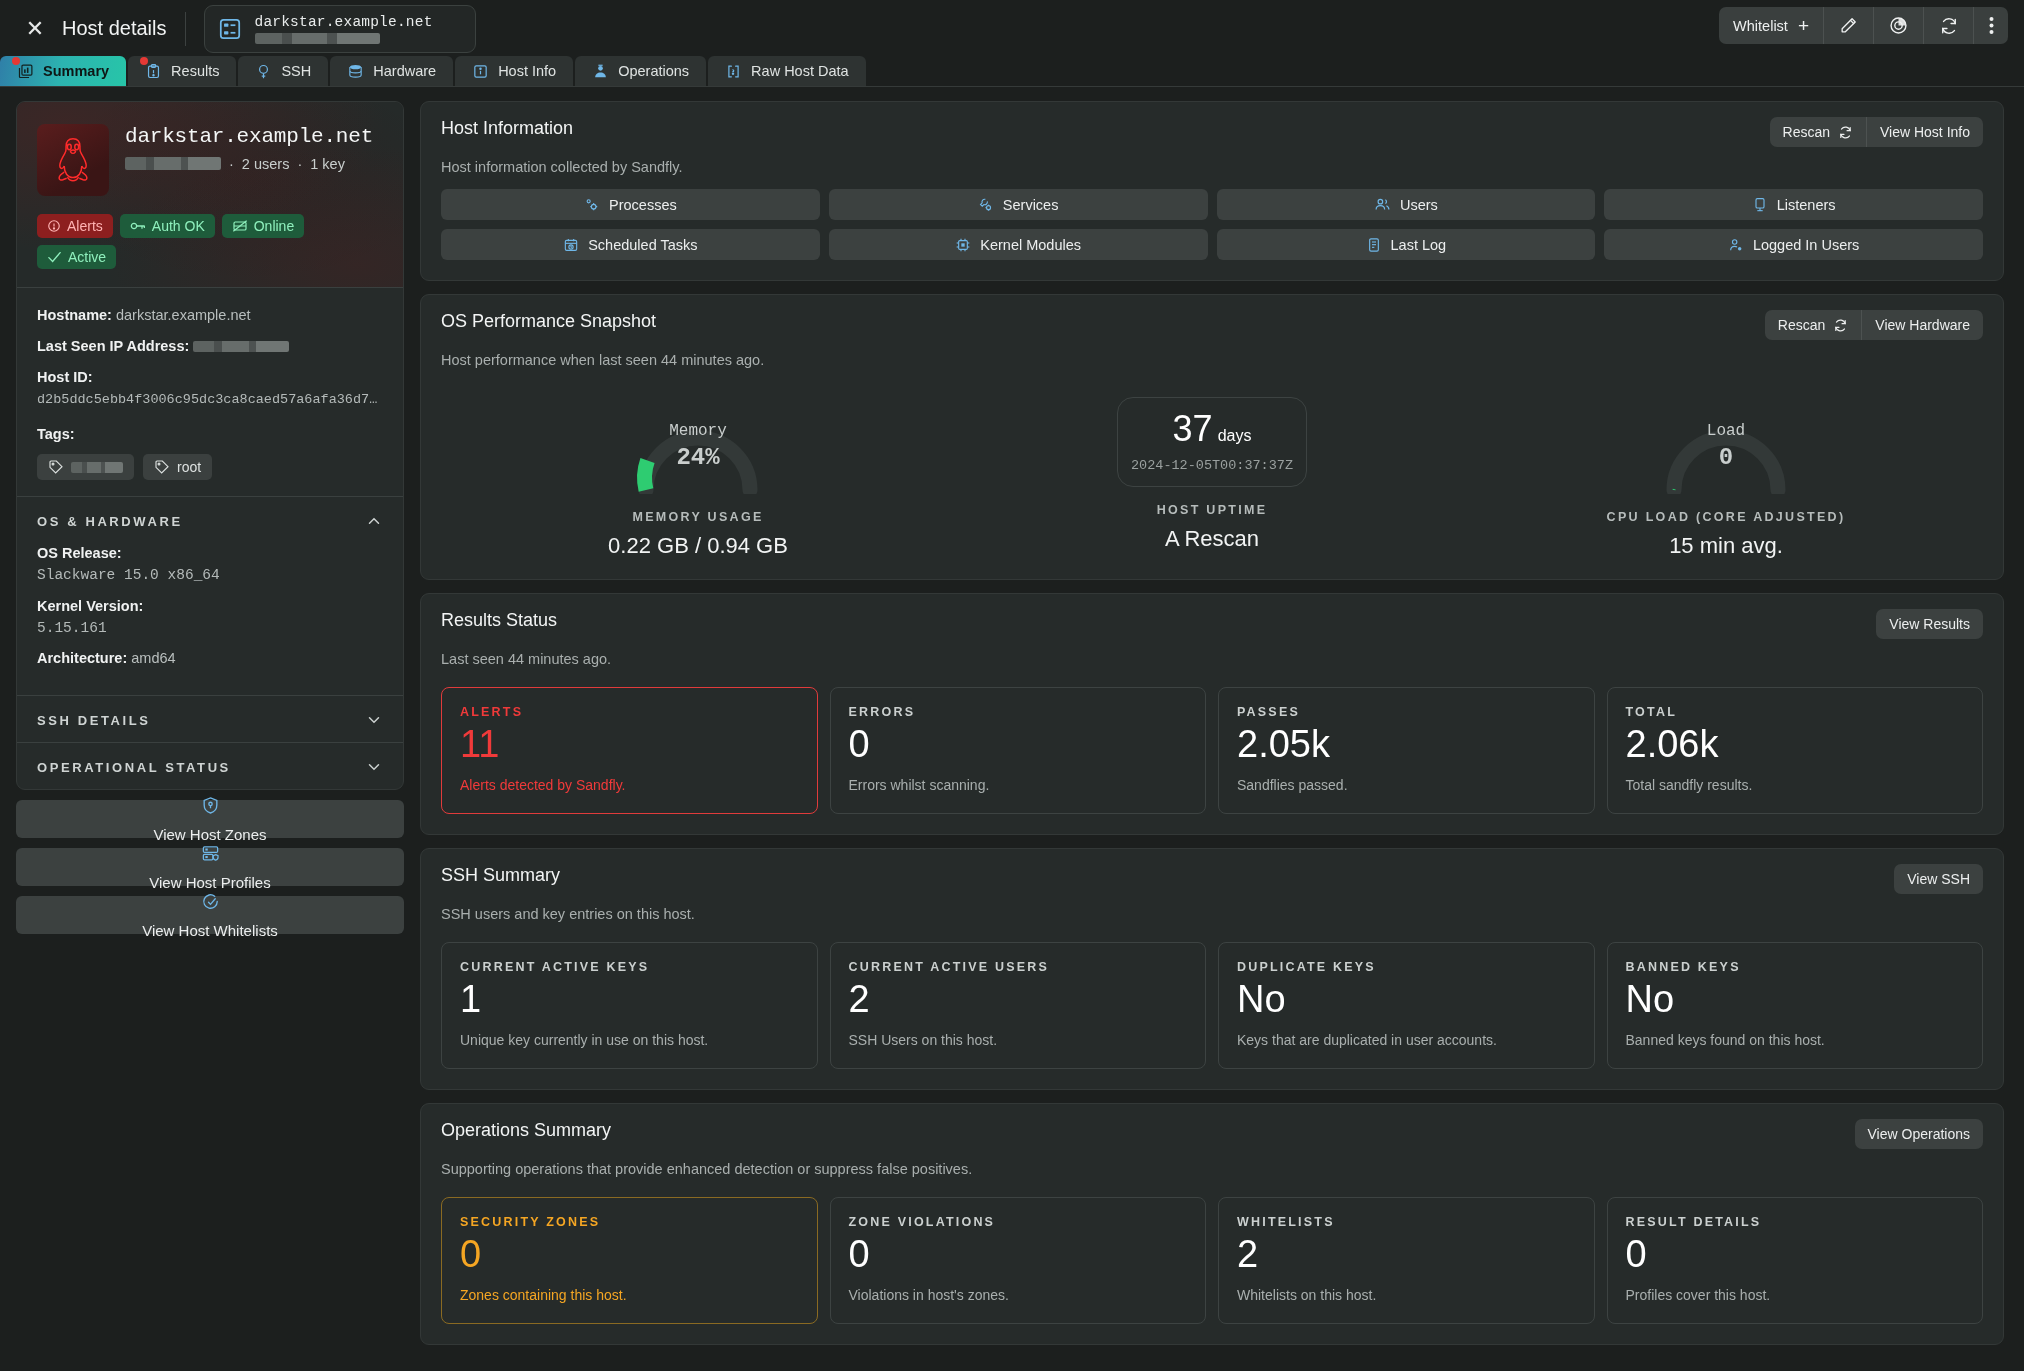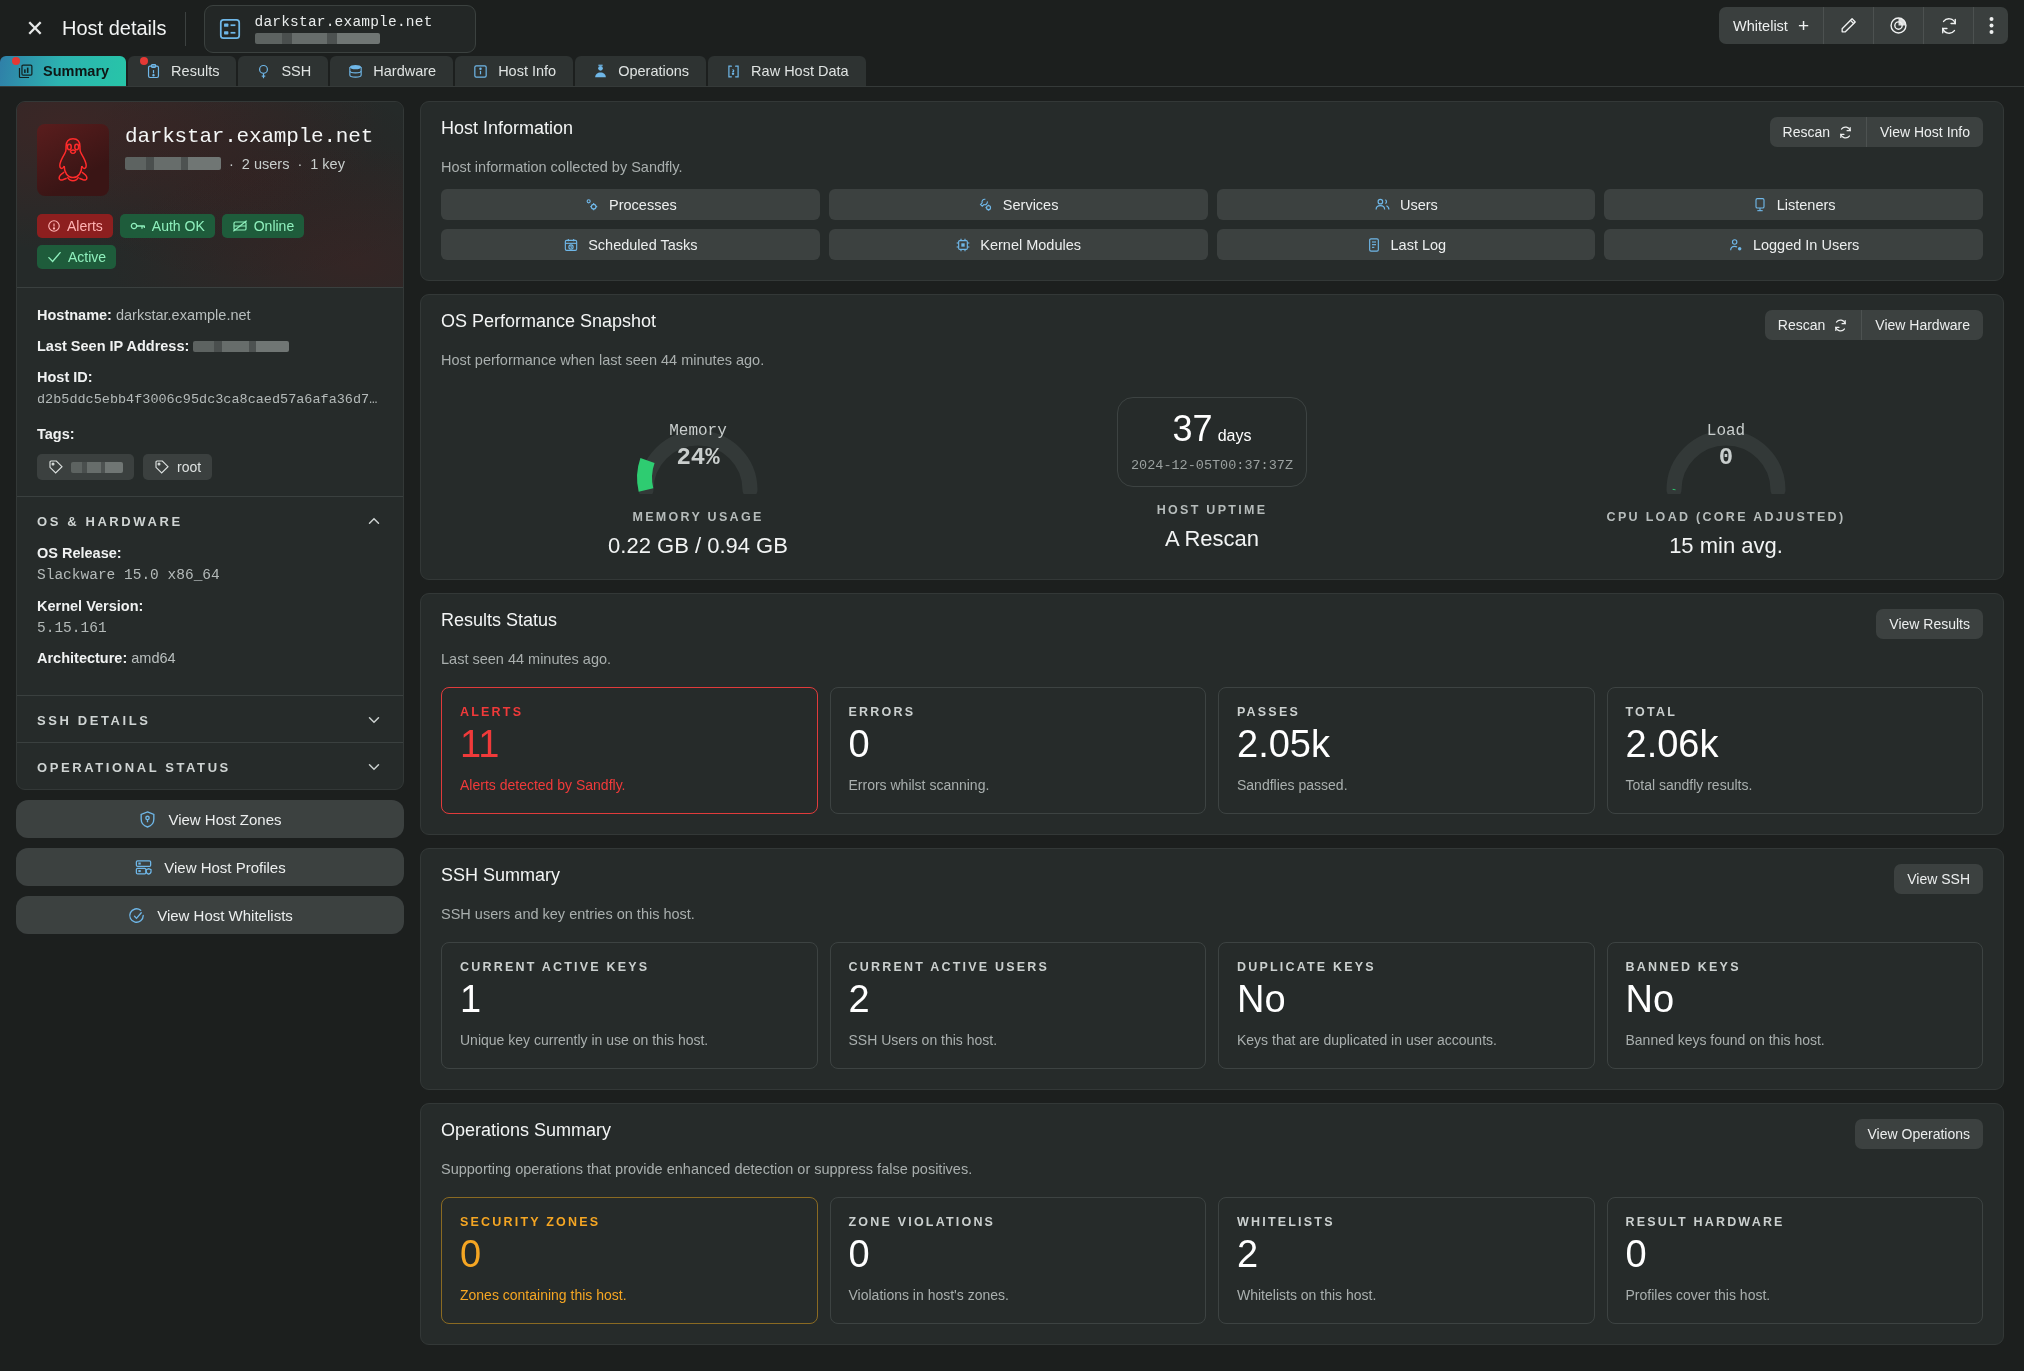--- a/index.html
+++ b/index.html
@@ -158,23 +158,24 @@
   .acc-head {
     display: flex; align-items: center; justify-content: space-between;
     padding: 15px 20px 13px 20px; cursor: pointer;
   }
   .acc-title { font-size: 13px; letter-spacing: 2.6px; font-weight: 700; color: #cfd4d3; }
   .acc-body { padding: 0 20px 16px 20px; }
   .chev { color: #cdd2d1; }
   .sb-btn {
     display: flex; align-items: center; justify-content: center; gap: 11px;
     width: 100%; height: 38px; margin-top: 10px;
-    background: #3c4140; border: none; border-radius: 12px;
+    background: #3c4140; border: none; border-radius: 6px;
     color: #eceeee; font-size: 15px; font-family: inherit;
     cursor: pointer;
+    flex-direction: column;
   }
 
   
   .panel {
     position: relative;
     background: #262b2a;
     border: 1px solid #333837;
     border-radius: 9px;
     padding: 16px 20px 20px 20px;
     margin-bottom: 13px;
@@ -861,21 +862,21 @@
           <div class="lbl">ZONE VIOLATIONS</div>
           <div class="num">0</div>
           <div class="desc">Violations in host's zones.</div>
         </div>
         <div class="stat">
           <div class="lbl">WHITELISTS</div>
           <div class="num">2</div>
           <div class="desc">Whitelists on this host.</div>
         </div>
         <div class="stat">
-          <div class="lbl">RESULT HARDWARE</div>
+          <div class="lbl">RESULT DETAILS</div>
           <div class="num">0</div>
           <div class="desc">Profiles cover this host.</div>
         </div>
       </div>
     </section>
 
   </main>
 </div>
 
 </body></html>

